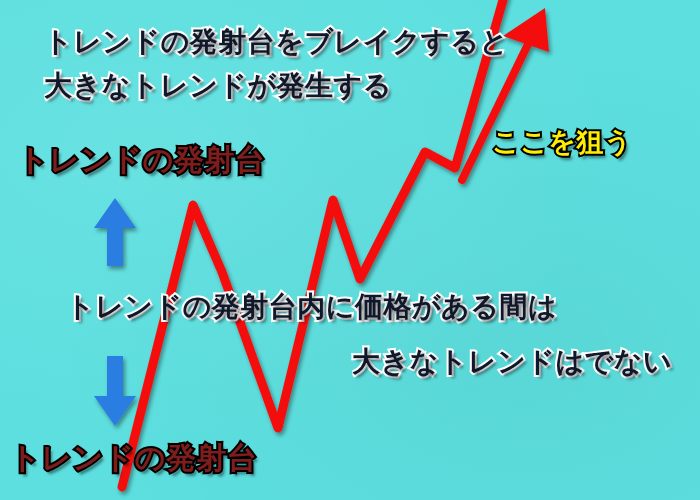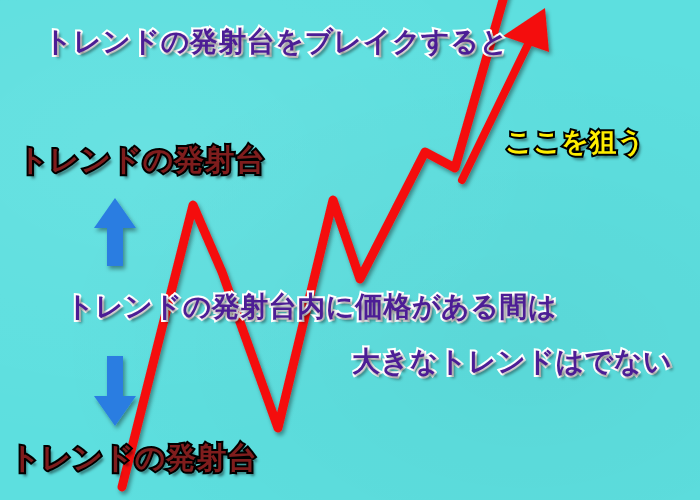--- a/index.html
+++ b/index.html
@@ -37,40 +37,39 @@
   }
   .txt {
     position: absolute;
     white-space: nowrap;
     font-weight: bold;
     line-height: 1.0;
     letter-spacing: 0.5px;
   }
   
   .t-black {
-    color: #4c1d95;
+    color: #0f172a;
     -webkit-text-stroke: 4px #ffffff;
     paint-order: stroke fill;
     text-shadow:
       3px 3px 3px rgba(0,0,0,0.45);
   }
   
   .t-green {
     color: #7f1d1d;
     -webkit-text-stroke: 4px #000000;
     paint-order: stroke fill;
     text-shadow: 3px 4px 3px rgba(0,0,0,0.5);
   }
   
   .t-yellow {
     color: #ffee00;
     -webkit-text-stroke: 4px #000000;
     paint-order: stroke fill;
     text-shadow: 3px 4px 3px rgba(0,0,0,0.5);
-    margin-left: 13px;
   }
   #headline-1 { left: 44px;  top: 28px;  font-size: 28px; }
   #headline-2 { left: 44px;  top: 72px;  font-size: 28px; }
   #label-top-platform { left: 18px; top: 145px; font-size: 30px; }
   #label-target { left: 492px; top: 128px; font-size: 27px; }
   #note-inside-1 { left: 66px;  top: 293px; font-size: 28px; }
   #note-inside-2 { left: 352px; top: 348px; font-size: 28px; }
   #label-bottom-platform { left: 10px; top: 443px; font-size: 30px; }
 </style>
 </head>
@@ -107,20 +106,21 @@
     </g>
 
     <g filter="url(#softshadow)">
       <line x1="462" y1="180" x2="533" y2="34" stroke="#f41010" stroke-width="8" stroke-linecap="round"></line>
       <polygon points="545,8 549,52 503,36" fill="#f41010"></polygon>
     </g>
   </svg>
 
   <div class="txt t-black" id="headline-1">トレンドの発射台をブレイクすると</div>
 
+  <div class="txt t-black" id="headline-2">大きなトレンドが発生する</div>
 
   <div class="txt t-green" id="label-top-platform">トレンドの発射台</div>
 
   <div class="txt t-yellow" id="label-target">ここを狙う</div>
 
   <div class="txt t-black" id="note-inside-2">大きなトレンドはでない</div>
 
   <div class="txt t-black" id="note-inside-1">トレンドの発射台内に価格がある間は</div>
 
   <div class="txt t-green" id="label-bottom-platform">トレンドの発射台</div>

